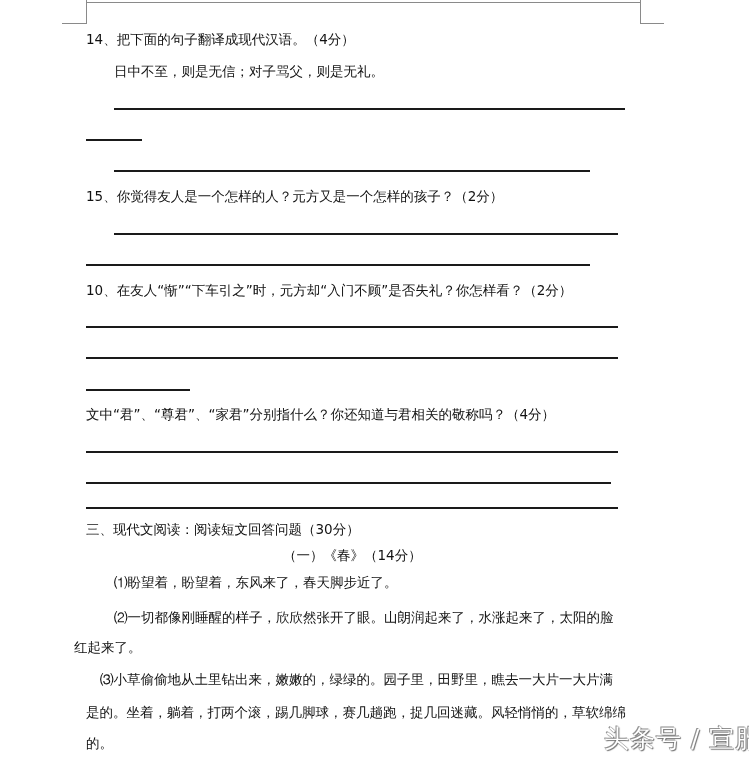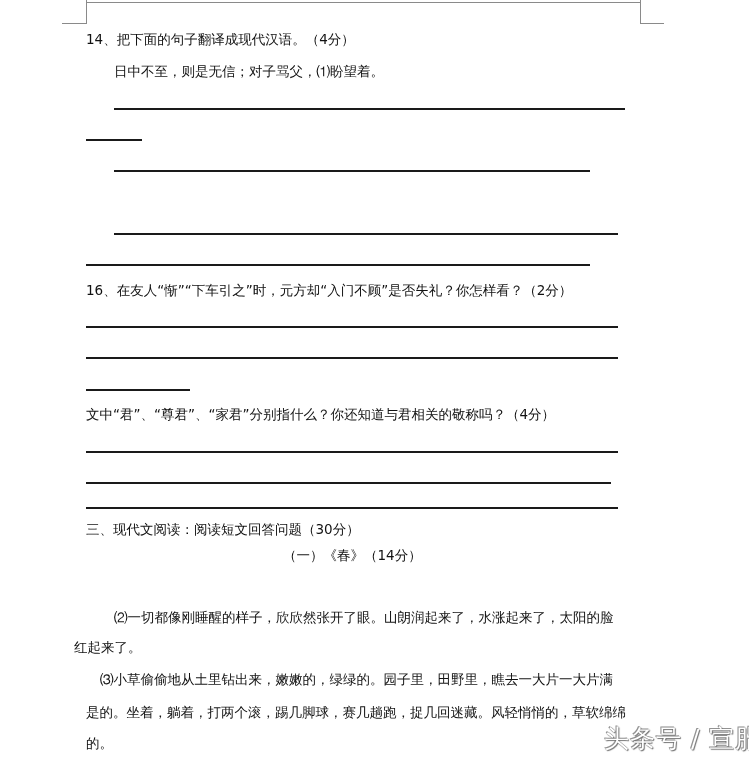--- a/index.html
+++ b/index.html
@@ -29,41 +29,43 @@
 
 <div class="page">
 
   <div class="mark" style="left:86px; top:2px; width:554px; height:1px;"></div>
   <div class="mark" style="left:86px; top:0; width:1px; height:24px;"></div>
   <div class="mark" style="left:62px; top:23px; width:25px; height:1px;"></div>
   <div class="mark" style="left:640px; top:0; width:1px; height:24px;"></div>
   <div class="mark" style="left:640px; top:23px; width:24px; height:1px;"></div>
 
   <div class="txt" style="left:86px; top:30px;">14、把下面的句子翻译成现代汉语。（4分）</div>
-  <div class="txt" style="left:114px; top:62px;">日中不至，则是无信；对子骂父，⑴盼望着。</div>
+  <div class="txt" style="left:114px; top:62px;">日中不至，则是无信；对子骂父，则是无礼。</div>
   <div class="rule" style="left:114px; top:108px; width:511px;"></div>
   <div class="rule" style="left:86px; top:139px; width:56px;"></div>
   <div class="rule" style="left:114px; top:170px; width:476px;"></div>
 
+  <div class="txt" style="left:86px; top:187px;">15、你觉得友人是一个怎样的人？元方又是一个怎样的孩子？（2分）</div>
   <div class="rule" style="left:114px; top:233px; width:504px;"></div>
   <div class="rule" style="left:86px; top:264px; width:504px;"></div>
 
-  <div class="txt" style="left:86px; top:281px;">16、在友人“惭”“下车引之”时，元方却“入门不顾”是否失礼？你怎样看？（2分）</div>
+  <div class="txt" style="left:86px; top:281px;">10、在友人“惭”“下车引之”时，元方却“入门不顾”是否失礼？你怎样看？（2分）</div>
   <div class="rule" style="left:86px; top:326px; width:532px;"></div>
   <div class="rule" style="left:86px; top:357px; width:532px;"></div>
   <div class="rule" style="left:86px; top:389px; width:104px;"></div>
 
   <div class="txt" style="left:86px; top:405px;">文中“君”、“尊君”、“家君”分别指什么？你还知道与君相关的敬称吗？（4分）</div>
   <div class="rule" style="left:86px; top:451px; width:532px;"></div>
   <div class="rule" style="left:86px; top:482px; width:525px;"></div>
   <div class="rule" style="left:86px; top:507px; width:532px;"></div>
 
   <div class="txt" style="left:86px; top:520px;">三、现代文阅读：阅读短文回答问题（30分）</div>
   <div class="txt" style="left:283px; top:546px;">（一）《春》（14分）</div>
 
+  <div class="txt" style="left:114px; top:573px;">⑴盼望着，盼望着，东风来了，春天脚步近了。</div>
   <div class="txt" style="left:114px; top:608px;">⑵一切都像刚睡醒的样子，欣欣然张开了眼。山朗润起来了，水涨起来了，太阳的脸</div>
   <div class="txt" style="left:74px; top:638px;">红起来了。</div>
   <div class="txt" style="left:86px; top:703px;">是的。坐着，躺着，打两个滚，踢几脚球，赛几趟跑，捉几回迷藏。风轻悄悄的，草软绵绵</div>
   <div class="txt" style="left:100px; top:670px;">⑶小草偷偷地从土里钻出来，嫩嫩的，绿绿的。园子里，田野里，瞧去一大片一大片满</div>
   <div class="txt" style="left:86px; top:734px;">的。</div>
 
   <div class="watermark">头条号 / 宣脂</div>
 </div>
 
 </body></html>

